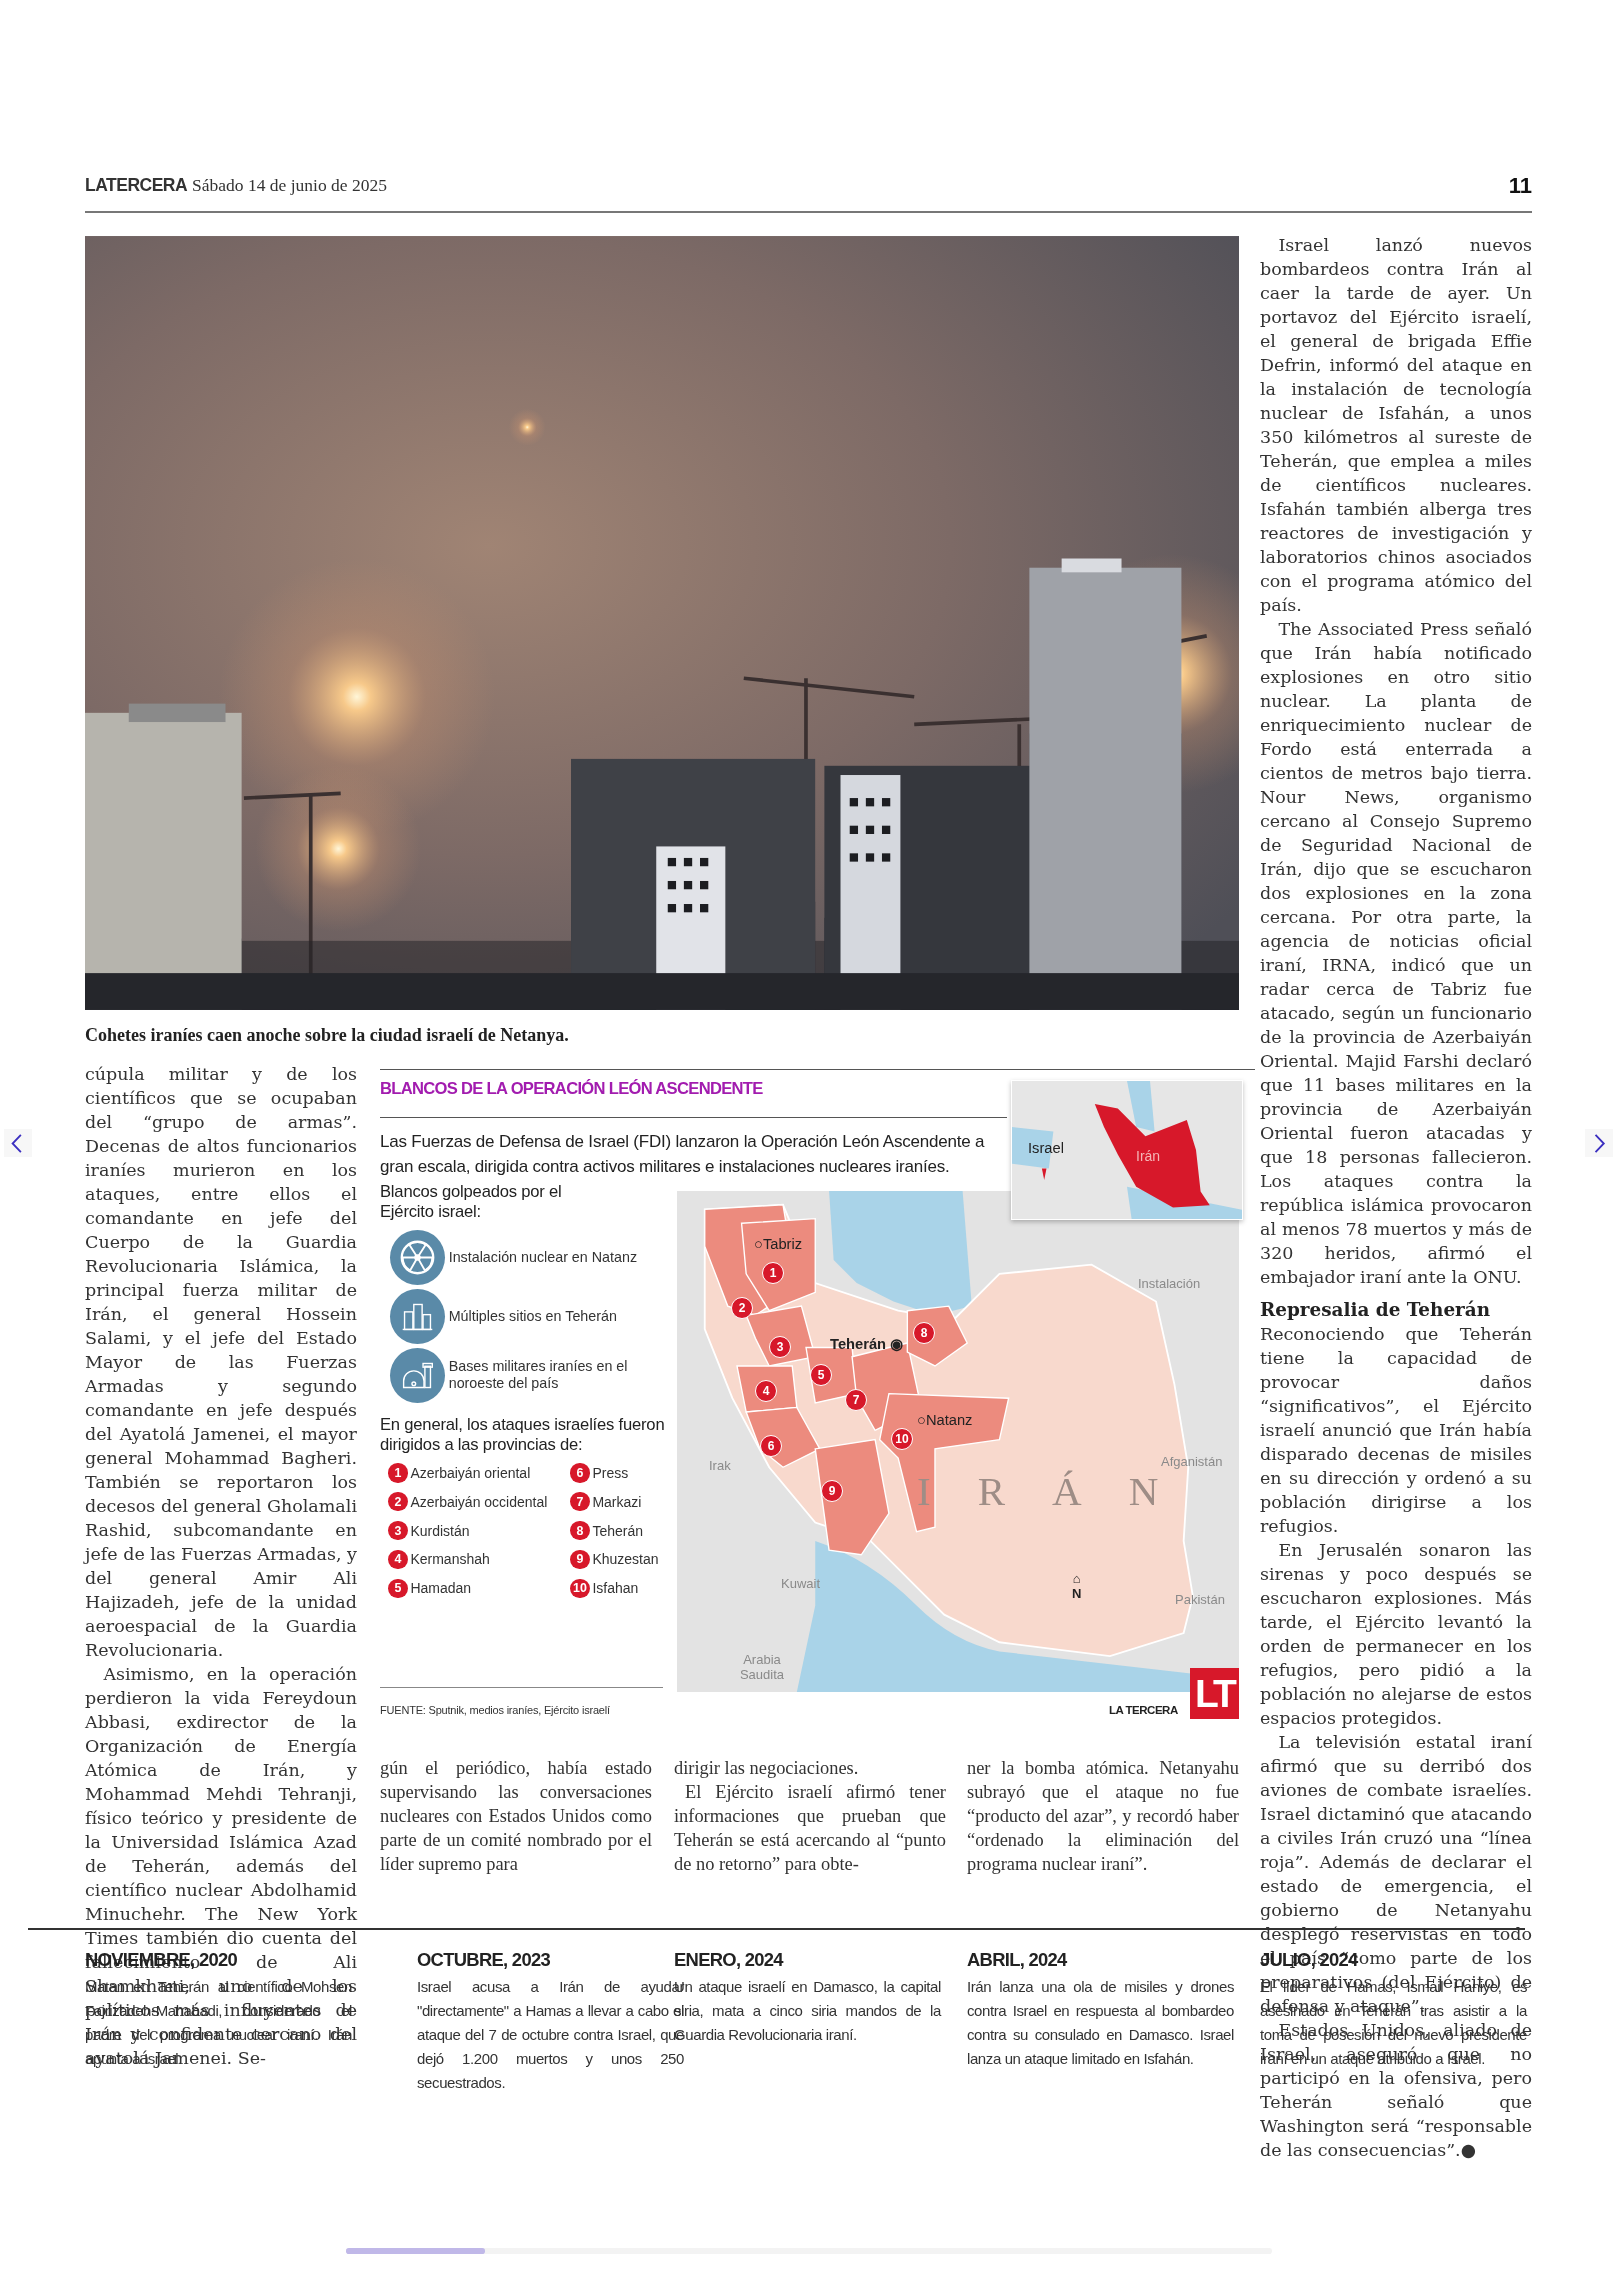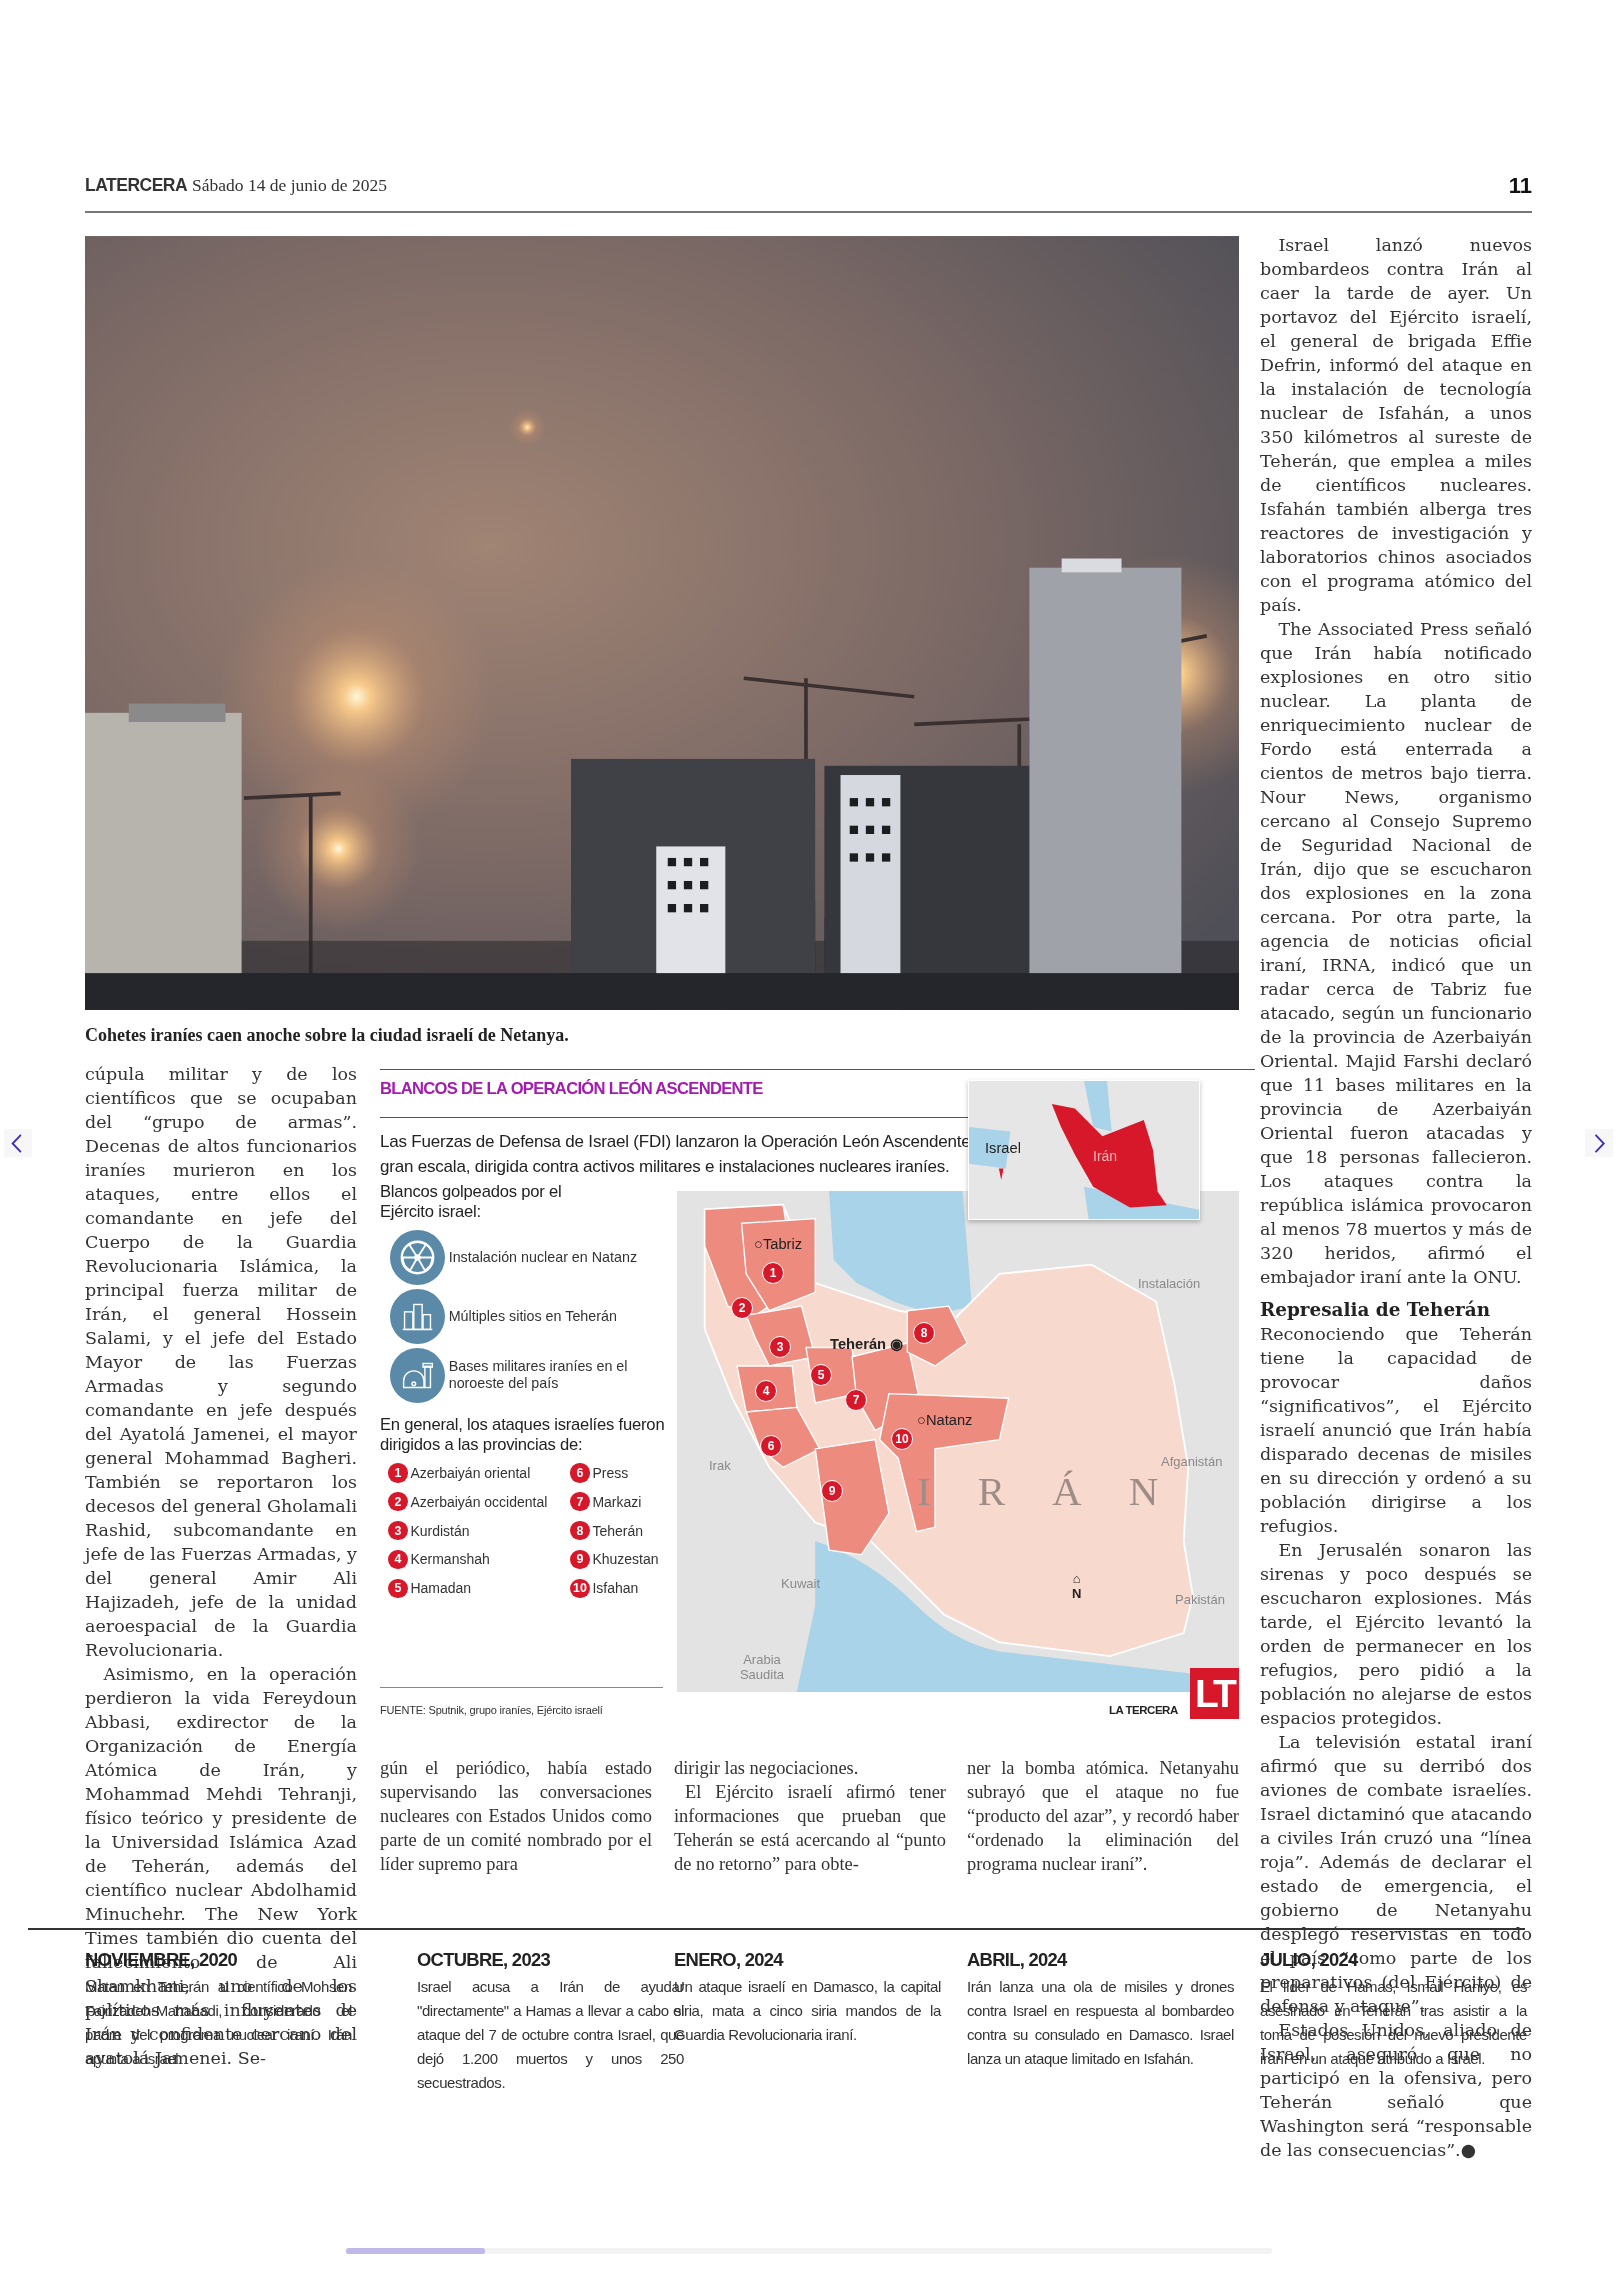--- a/index.html
+++ b/index.html
@@ -27,21 +27,21 @@
   .target-icon{width:55px;height:55px;border-radius:50%;background:#5a8aa8;display:flex;align-items:center;justify-content:center;margin-right:3.7px;flex:none;}
   .target-label{font-family:"Liberation Sans",sans-serif;font-size:14.3px;line-height:16.6px;color:#333;}
   .prov-grid{display:grid;grid-template-columns:182px 120px;row-gap:2.8px;}
   .prov{display:flex;align-items:center;height:26px;font-family:"Liberation Sans",sans-serif;font-size:14px;color:#333;}
   .prov .num{width:19.3px;height:19.3px;border-radius:50%;background:#d7182a;color:#fff;font-weight:bold;font-size:12.4px;display:flex;align-items:center;justify-content:center;margin-right:2.8px;flex:none;}
   .gfx-source{left:380px;top:1704px;font-family:"Liberation Sans",sans-serif;font-size:11px;color:#333;letter-spacing:-0.2px;}
   .gfx-source-rule{left:380px;top:1687px;width:283px;height:1.4px;background:#888;}
   .gfx-credit{left:1109px;top:1704px;font-family:"Liberation Sans",sans-serif;font-weight:bold;font-size:11.5px;color:#222;letter-spacing:-0.5px;}
   .lt-logo{left:1190px;top:1668px;width:49px;height:51px;background:#d7182a;color:#fff;font-family:"Liberation Sans",sans-serif;font-weight:bold;font-size:39px;display:flex;align-items:center;justify-content:center;letter-spacing:-2.8px;}
   .map{left:677px;top:1191px;width:562px;height:501px;background:#e3e3e3;overflow:hidden;}
-  .inset{left:968px;top:1080px;width:230px;height:138px;background:#e6e6e6;border:1.8px solid #fff;box-shadow:0 1.8px 4.6px rgba(0,0,0,.25);overflow:hidden;}
+  .inset{left:1011px;top:1080px;width:230px;height:138px;background:#e6e6e6;border:1.8px solid #fff;box-shadow:0 1.8px 4.6px rgba(0,0,0,.25);overflow:hidden;}
   .timeline-rule{left:28px;top:1928px;width:1497px;height:1.8px;background:#333;}
   .tl-item{top:1949px;width:267px;}
   .tl-head{font-family:"Liberation Sans",sans-serif;font-weight:bold;font-size:18.4px;letter-spacing:-0.7px;color:#222;margin-bottom:3.7px;}
   .tl-text{font-family:"Liberation Sans",sans-serif;font-size:15px;line-height:24px;color:#333;letter-spacing:-0.4px;text-align:justify;}
   .nav-btn{width:28px;height:28px;background:#f7f7f7;display:flex;align-items:center;justify-content:center;cursor:pointer;}
   .progress-track{left:346px;top:2248px;width:926px;height:5.5px;background:#f3f3f3;border-radius:2.8px;}
   .progress-fill{position:absolute;left:0;top:0;height:5.5px;background:#c0b8e8;border-radius:2.8px;}
   .maplabel{position:absolute;font-family:"Liberation Sans",sans-serif;font-size:13px;color:#8a8a8a;}
   .citylabel{position:absolute;font-family:"Liberation Sans",sans-serif;font-size:14.7px;color:#222;}
   .mapnum{position:absolute;width:20px;height:20px;border-radius:50%;background:#d7182a;color:#fff;border:1.4px solid #fff;font-family:"Liberation Sans",sans-serif;font-weight:bold;font-size:12px;display:flex;align-items:center;justify-content:center;}
@@ -284,21 +284,21 @@
     <path d="M250 0 L300 0 L310 110 L270 100 Z" fill="#a9d3e8"></path>
     <path d="M250 230 L400 260 L500 280 L500 300 L260 300 Z" fill="#a9d3e8"></path>
     <path d="M180 50 L230 60 L290 120 L380 85 L400 150 L410 240 L430 270 L350 275 L270 230 L230 160 L200 100 Z" fill="#d7182a"></path>
     <path d="M65 190 L75 190 L70 215 Z" fill="#d7182a"></path>
   </svg>
   <span style="position:absolute;left:16px;top:59px;font-family:'Liberation Sans',sans-serif;font-size:14.7px;color:#222;">Israel</span>
   <span style="position:absolute;left:124px;top:67px;font-family:'Liberation Sans',sans-serif;font-size:14px;color:#f4b5b5;">Irán</span>
 </div>
 
 <div class="abs gfx-source-rule"></div>
-<div class="abs gfx-source">FUENTE: Sputnik, grupo iraníes, Ejército israelí</div>
+<div class="abs gfx-source">FUENTE: Sputnik, medios iraníes, Ejército israelí</div>
 <div class="abs gfx-credit">LA TERCERA</div>
 <div class="abs lt-logo">LT</div>
 
 <div class="abs narrowcol" style="left:380px;top:1756px;width:272px;">
   <p>gún el periódico, había estado supervisando las conversaciones nucleares con Estados Unidos como parte de un comité nombrado por el líder supremo para</p>
 </div>
 <div class="abs narrowcol" style="left:674px;top:1756px;width:272px;">
   <p>dirigir las negociaciones.</p>
   <p style="text-indent:11px;">El Ejército israelí afirmó tener informaciones que prueban que Teherán se está acercando al “punto de no retorno” para obte-</p>
 </div>

